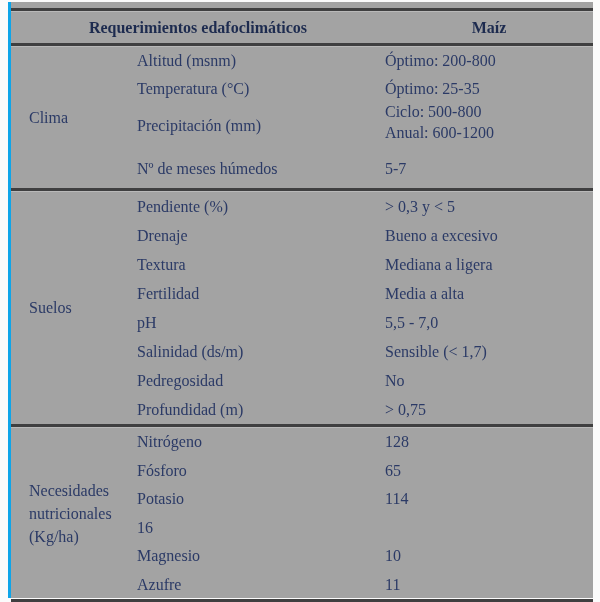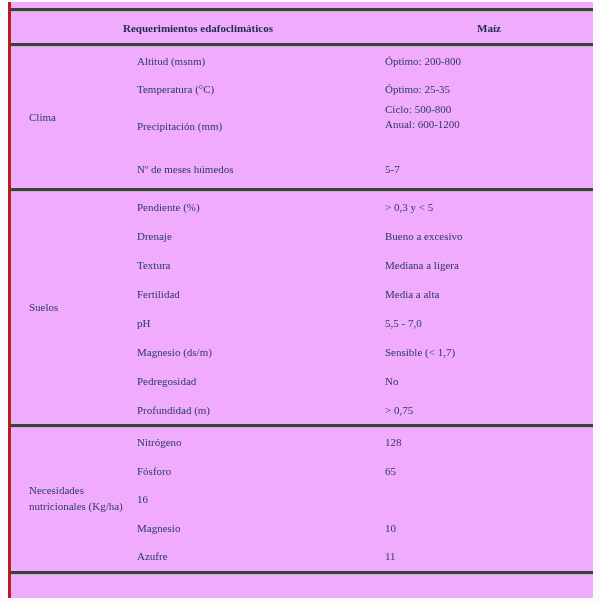--- a/index.html
+++ b/index.html
@@ -7,25 +7,25 @@
     width:600px;height:602px;
     background:#fbfbfb;
     font-family:"Liberation Serif","DejaVu Serif",serif;
     position:relative;
     overflow:hidden;
   }
   .tbl{
     position:absolute;
     left:8px;top:2px;
     width:585px;height:596px;
-    background:#f0abfc;
-    border-left:3px solid #b91c1c;
+    background:#a3a3a3;
+    border-left:3px solid #0ea5e9;
     box-sizing:border-box;
     color:#2b3a66;
-    font-size:11px;
+    font-size:16px;
     filter:blur(0.3px);
   }
   .spacer{height:6px;}
   .rule{
     height:3px;
     background:#3f3f40;
     border-bottom:1px solid #b9b9b9;
     box-sizing:content-box;
   }
   .header-row{
@@ -126,21 +126,21 @@
       </div>
       <div class="row">
         <span class="param">Fertilidad</span>
         <span class="value">Media a alta</span>
       </div>
       <div class="row">
         <span class="param">pH</span>
         <span class="value">5,5 - 7,0</span>
       </div>
       <div class="row">
-        <span class="param">Magnesio (ds/m)</span>
+        <span class="param">Salinidad (ds/m)</span>
         <span class="value">Sensible (&lt; 1,7)</span>
       </div>
       <div class="row">
         <span class="param">Pedregosidad</span>
         <span class="value">No</span>
       </div>
       <div class="row">
         <span class="param">Profundidad (m)</span>
         <span class="value">&gt; 0,75</span>
       </div>
@@ -154,20 +154,24 @@
     <div class="section-rows">
       <div class="row">
         <span class="param">Nitrógeno</span>
         <span class="value">128</span>
       </div>
       <div class="row">
         <span class="param">Fósforo</span>
         <span class="value">65</span>
       </div>
       <div class="row">
+        <span class="param">Potasio</span>
+        <span class="value">114</span>
+      </div>
+      <div class="row">
         <span class="value">16</span>
       </div>
       <div class="row">
         <span class="param">Magnesio</span>
         <span class="value">10</span>
       </div>
       <div class="row">
         <span class="param">Azufre</span>
         <span class="value">11</span>
       </div>

